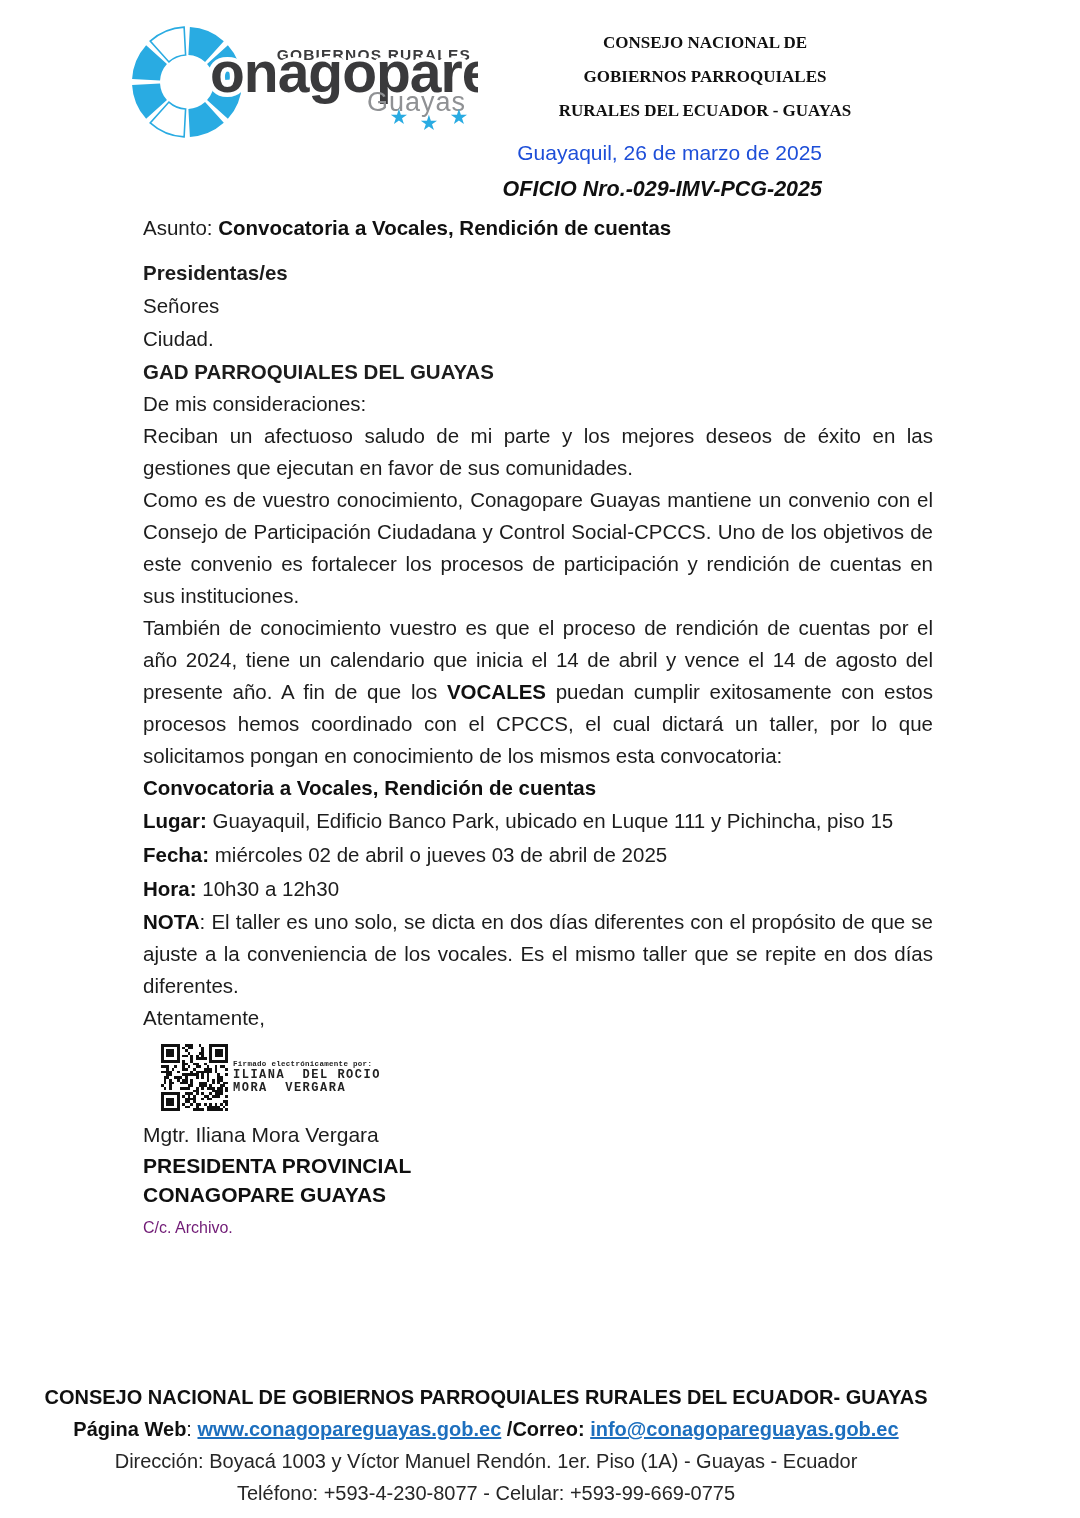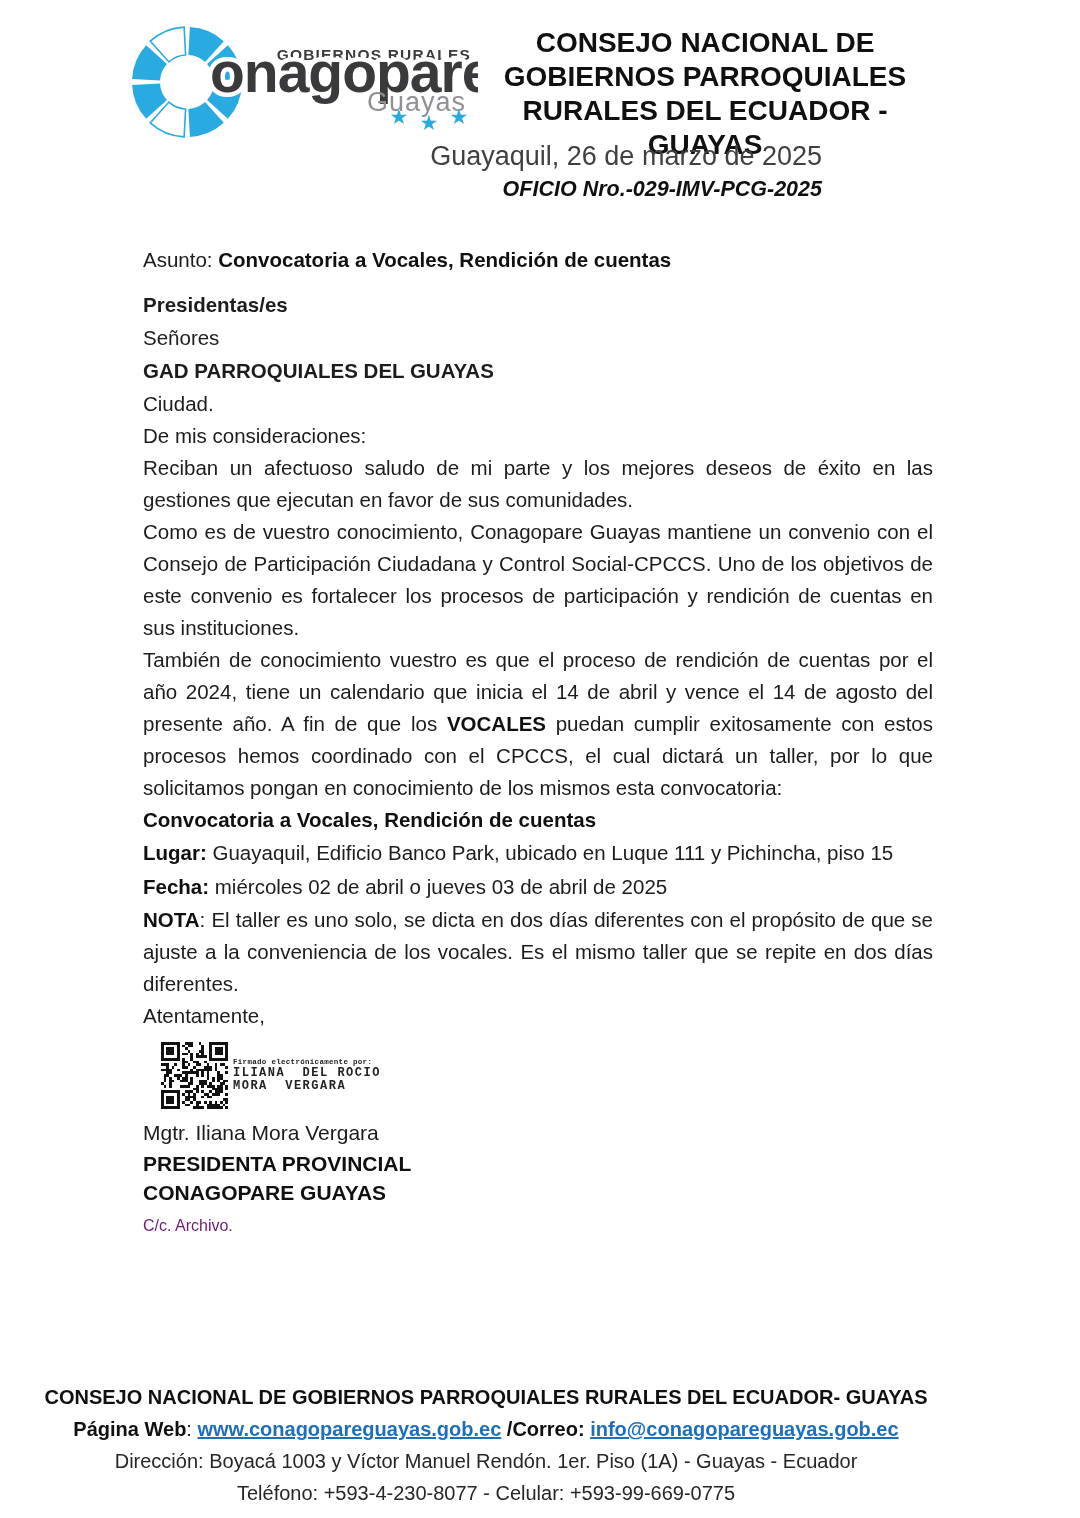--- a/index.html
+++ b/index.html
@@ -8,28 +8,28 @@
     width:972px;height:1518px;
     background:#fff;
     font-family:"Liberation Sans", sans-serif;
     color:#1c1c1c;
     overflow:hidden;
   }
   
   .logo-svg{position:absolute;left:128px;top:18px;}
   .org-title{
     position:absolute;left:488px;top:26px;width:434px;
-    text-align:center;font-weight:bold;font-size:28px;line-height:34px;color:#101010;
+    text-align:center;font-weight:bold;font-size:17px;line-height:34px;color:#101010;font-family:Liberation Serif, serif;
   }
-  .city-date{position:absolute;top:141px;right:150px;font-size:27px;color:#404040;}
+  .city-date{position:absolute;top:141px;right:150px;font-size:21px;color:#1d4ed8;}
   .oficio{position:absolute;top:177px;right:150px;font-size:21.5px;font-weight:bold;color:#101010;font-style:italic;}
   
   .content{
     position:absolute;top:212px;left:143px;width:790px;
-    font-size:20.5px;line-height:32px;color:#1c1c1c;margin-top:32px;
+    font-size:20.5px;line-height:32px;color:#1c1c1c;
   }
   .content p{margin:0;}
   .j{text-align:justify;}
   b{color:#101010;}
   .subject{white-space:pre-wrap;}
   .recipient{margin-top:12px;}
   .recipient div{line-height:33px;}
   .greeting{margin-top:10px;}
   .p1{margin-top:6px;}
   .p2{margin-top:8px;}
@@ -95,36 +95,37 @@
   <div class="city-date">Guayaquil, 26 de marzo de 2025</div>
   <div class="oficio">OFICIO Nro.-029-IMV-PCG-2025</div>
 
   <div class="content">
 
     <p class="subject"><span>Asunto: </span><b>Convocatoria a Vocales, Rendición de cuentas</b></p>
 
     <div class="recipient">
       <div style="font-weight:bold">Presidentas/es</div>
       <div>Señores</div>
+      <div>Ciudad.</div>
       <div style="font-weight:bold">GAD PARROQUIALES DEL GUAYAS</div>
-      <div>Ciudad.</div>
     </div>
 
     <p class="greeting">De mis consideraciones:</p>
 
     <p class="p1 j">Reciban un afectuoso saludo de mi parte y los mejores deseos de éxito en las gestiones que ejecutan en favor de sus comunidades.</p>
 
     <p class="p2 j">Como es de vuestro conocimiento, Conagopare Guayas mantiene un convenio con el Consejo de Participación Ciudadana y Control Social-CPCCS. Uno de los objetivos de este convenio es fortalecer los procesos de participación y rendición de cuentas en sus instituciones.</p>
 
     <p class="p3 j"><span>También de conocimiento vuestro es que el proceso de rendición de cuentas por el año 2024, tiene un calendario que inicia el 14 de abril y vence el 14 de agosto del presente año. A fin de que los </span><b>VOCALES</b><span> puedan cumplir exitosamente con estos procesos hemos coordinado con el CPCCS, el cual dictará un taller, por lo que solicitamos pongan en conocimiento de los mismos esta convocatoria:</span></p>
 
     <p class="event-heading">Convocatoria a Vocales, Rendición de cuentas</p>
 
     <p class="event-line"><b>Lugar:</b><span> Guayaquil, Edificio Banco Park, ubicado en Luque 111 y Pichincha, piso 15</span></p>
     <p class="event-line"><b>Fecha:</b><span> miércoles 02 de abril o jueves 03 de abril de 2025</span></p>
+    <p class="event-line"><b>Hora:</b><span> 10h30 a 12h30</span></p>
 
     <p class="nota j"><b>NOTA</b><span>: El taller es uno solo, se dicta en dos días diferentes con el propósito de que se ajuste a la conveniencia de los vocales. Es el mismo taller que se repite en dos días diferentes.</span></p>
 
 
     <p class="farewell">Atentamente,</p>
 
     <div class="sig-row">
       <svg class="qr" id="qr-code" width="67" height="67" viewBox="0 0 25 25" shape-rendering="crispEdges">
           <rect x="0" y="0" width="1" height="1" fill="#111"></rect>
           <rect x="0" y="1" width="1" height="1" fill="#111"></rect>

